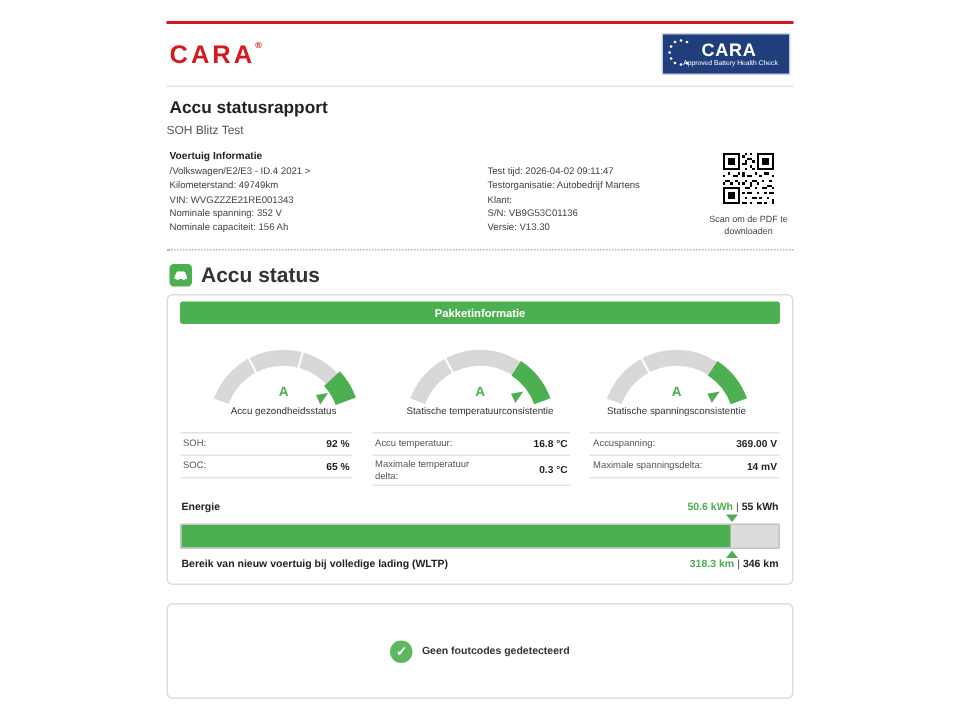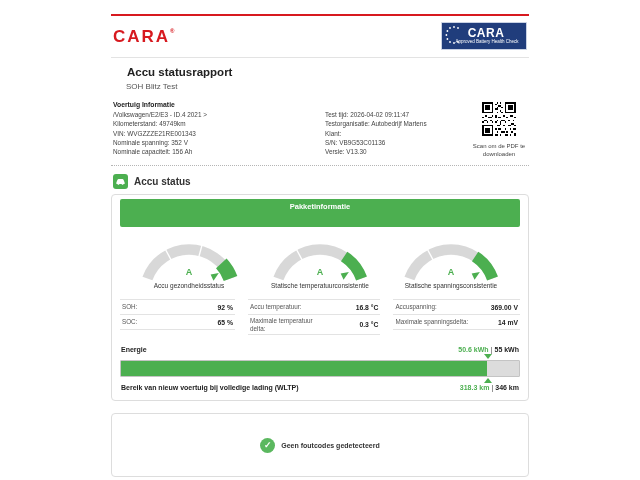--- a/index.html
+++ b/index.html
@@ -19,39 +19,39 @@
 
   .hdr{display:flex;justify-content:space-between;align-items:center;padding:6px 2px 7px 2px;border-bottom:1px solid #e3e3e3;}
   .brand{color:var(--red);font-weight:bold;font-size:17px;letter-spacing:2px;line-height:1;}
   .brand sup{font-size:6px;letter-spacing:0;vertical-align:top;}
   .cara{position:relative;background:var(--navy);border:1px solid #c9d2e4;width:84px;height:26px;border-radius:1px;
         display:flex;flex-direction:column;justify-content:center;align-items:center;overflow:hidden;}
   .cara-stars{position:absolute;left:1px;top:1px;}
   .cara-title{color:#fff;font-weight:bold;font-size:12px;line-height:12px;letter-spacing:.5px;margin-left:4px;}
   .cara-sub{color:#fff;font-size:4.5px;line-height:6px;white-space:nowrap;margin-left:6px;}
 
-  .rpt-title{font-size:11.5px;font-weight:bold;color:#222;margin:8px 0 0 16px;}
-  .rpt-sub{font-size:8px;color:#555;margin:4px 0 0 15px;}
+  .rpt-title{font-size:11.5px;font-weight:bold;color:#222;margin:8px 0 0 2px;}
+  .rpt-sub{font-size:8px;color:#555;margin:4px 0 0 0;}
 
   .info{display:flex;margin:9px 2px 0 2px;}
   .info-left{width:212px;}
   .info-mid{width:146px;padding-top:10px;}
   .info-qr{width:56px;text-align:center;padding-top:2px;}
   .info-h{font-size:6.8px;font-weight:bold;color:#222;line-height:10px;}
   .info-line{font-size:6.4px;color:#444;line-height:9.3px;}
   .qr-caption{font-size:6px;color:#444;line-height:7.5px;margin-top:3px;}
 
   .dotsep{border-top:1px dotted #b5b5b5;margin-top:7px;}
 
   .sec-hd{display:flex;align-items:center;gap:6px;margin:8px 0 5px 2px;}
   .car-ic{width:15px;height:15px;background:var(--green);border-radius:3px;display:flex;align-items:center;justify-content:center;}
-  .sec-hd-t{font-size:10px;font-weight:bold;color:#333;}
+  .sec-hd-t{font-size:14px;font-weight:bold;color:#333;}
 
   .box{border:1px solid #ddd;border-radius:4px;padding:4px 8px 9px 8px;background:#fff;}
-  .greenbar{background:var(--green);border-radius:2px;height:28px;line-height:15px;text-align:center;
+  .greenbar{background:var(--green);border-radius:2px;height:15px;line-height:15px;text-align:center;
             color:#fff;font-weight:bold;font-size:7.5px;}
 
   .gauges{display:flex;justify-content:space-between;margin-top:7px;padding:0 4px;}
   .gauge{width:130px;text-align:center;}
   .gauge svg{display:block;margin:0 auto;}
   .grade{color:var(--green);font-weight:bold;font-size:9px;line-height:9px;margin-top:-16px;}
   .gauge-label{font-size:6.5px;color:#333;margin-top:5px;line-height:8px;}
 
   .metrics{display:grid;grid-template-columns:1fr 1.15fr 1.1fr;column-gap:13px;margin-top:9px;}
   .mrow{display:flex;justify-content:space-between;align-items:center;border-bottom:1px solid #e3e3e3;

